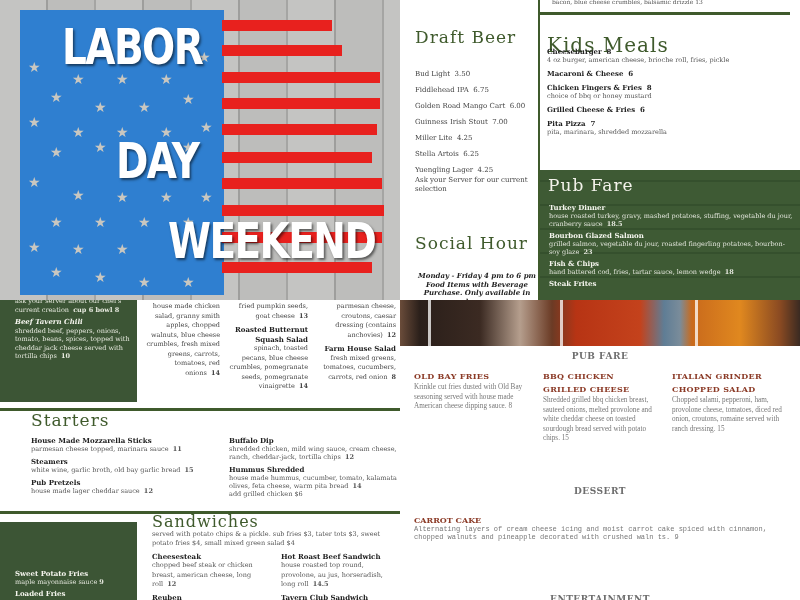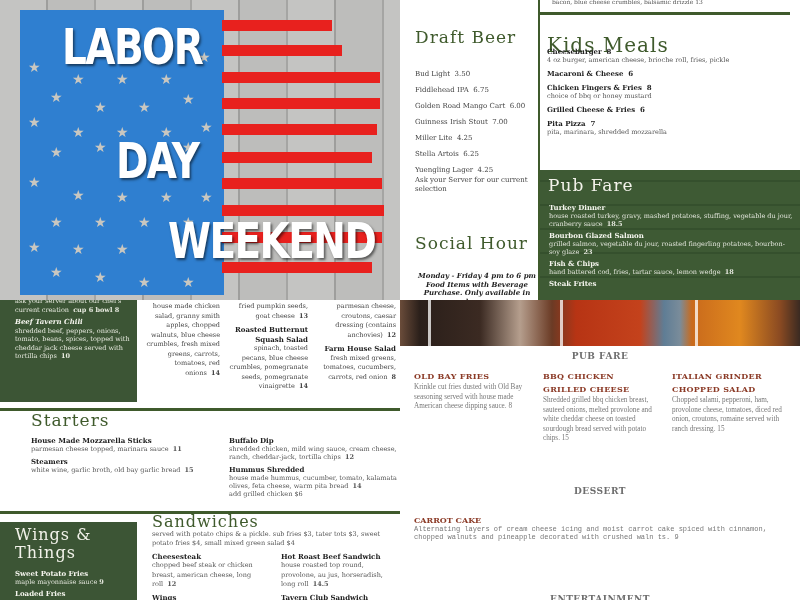--- a/index.html
+++ b/index.html
@@ -239,59 +239,59 @@
     <div class="h celtic">Starters</div>
     <div class="stcol" style="left:5px">
       <div class="it">
           <div class="item-t">House Made Mozzarella Sticks</div>
           <div class="item-d"><span>parmesan cheese topped, marinara sauce</span>&nbsp;&nbsp;<b>11</b></div>
         </div>
       <div class="it">
           <div class="item-t">Steamers</div>
           <div class="item-d"><span>white wine, garlic broth, old bay garlic bread</span>&nbsp;&nbsp;<b>15</b></div>
         </div>
+      <div class="it">
+          <div class="item-t">Pub Pretzels</div>
+          <div class="item-d"><span>house made lager cheddar sauce</span>&nbsp;&nbsp;<b>12</b></div>
+        </div>
     </div>
     <div class="stcol" style="left:203px">
       <div class="it">
           <div class="item-t">Buffalo Dip</div>
           <div class="item-d"><span>shredded chicken, mild wing sauce, cream cheese, ranch, cheddar-jack, tortilla chips</span>&nbsp;&nbsp;<b>12</b></div>
         </div>
       <div class="it">
           <div class="item-t">Hummus Shredded</div>
           <div class="item-d"><span>house made hummus, cucumber, tomato, kalamata olives, feta cheese, warm pita bread</span>&nbsp;&nbsp;<b>14</b></div>
           <div class="item-d">add grilled chicken $6</div>
         </div>
     </div>
   </div>
   <div class="hrule" style="top:211px;width:400px"></div>
   <div class="wings">
-    <div class="h celtic" style="color:#f2f2ea">
-        <div>Wings &amp;</div>
-        <div>Things</div>
-      </div>
     <div class="items">
       <div>
           <div class="item-t">Sweet Potato Fries</div>
           <div class="item-d"><span>maple mayonnaise sauce</span>&nbsp;<b>9</b></div>
         </div>
       <div style="margin-top:3px">
           <div class="item-t">Loaded Fries</div>
         </div>
     </div>
   </div>
   <div class="sand">
     <div class="h celtic">Sandwiches</div>
     <div class="note">served with potato chips &amp; a pickle. sub fries $3, tater tots $3, sweet potato fries $4, small mixed green salad $4</div>
     <div class="sdcol" style="left:7px">
       <div class="it">
           <div class="item-t">Cheesesteak</div>
           <div class="item-d"><span>chopped beef steak or chicken breast, american cheese, long roll</span>&nbsp;&nbsp;<b>12</b></div>
         </div>
       <div class="it">
-          <div class="item-t">Wings</div>
+          <div class="item-t">Reuben</div>
         </div>
     </div>
     <div class="sdcol" style="left:136px">
       <div class="it">
           <div class="item-t">Hot Roast Beef Sandwich</div>
           <div class="item-d"><span>house roasted top round, provolone, au jus, horseradish, long roll</span>&nbsp;&nbsp;<b>14.5</b></div>
         </div>
       <div class="it">
           <div class="item-t">Tavern Club Sandwich</div>
         </div>

